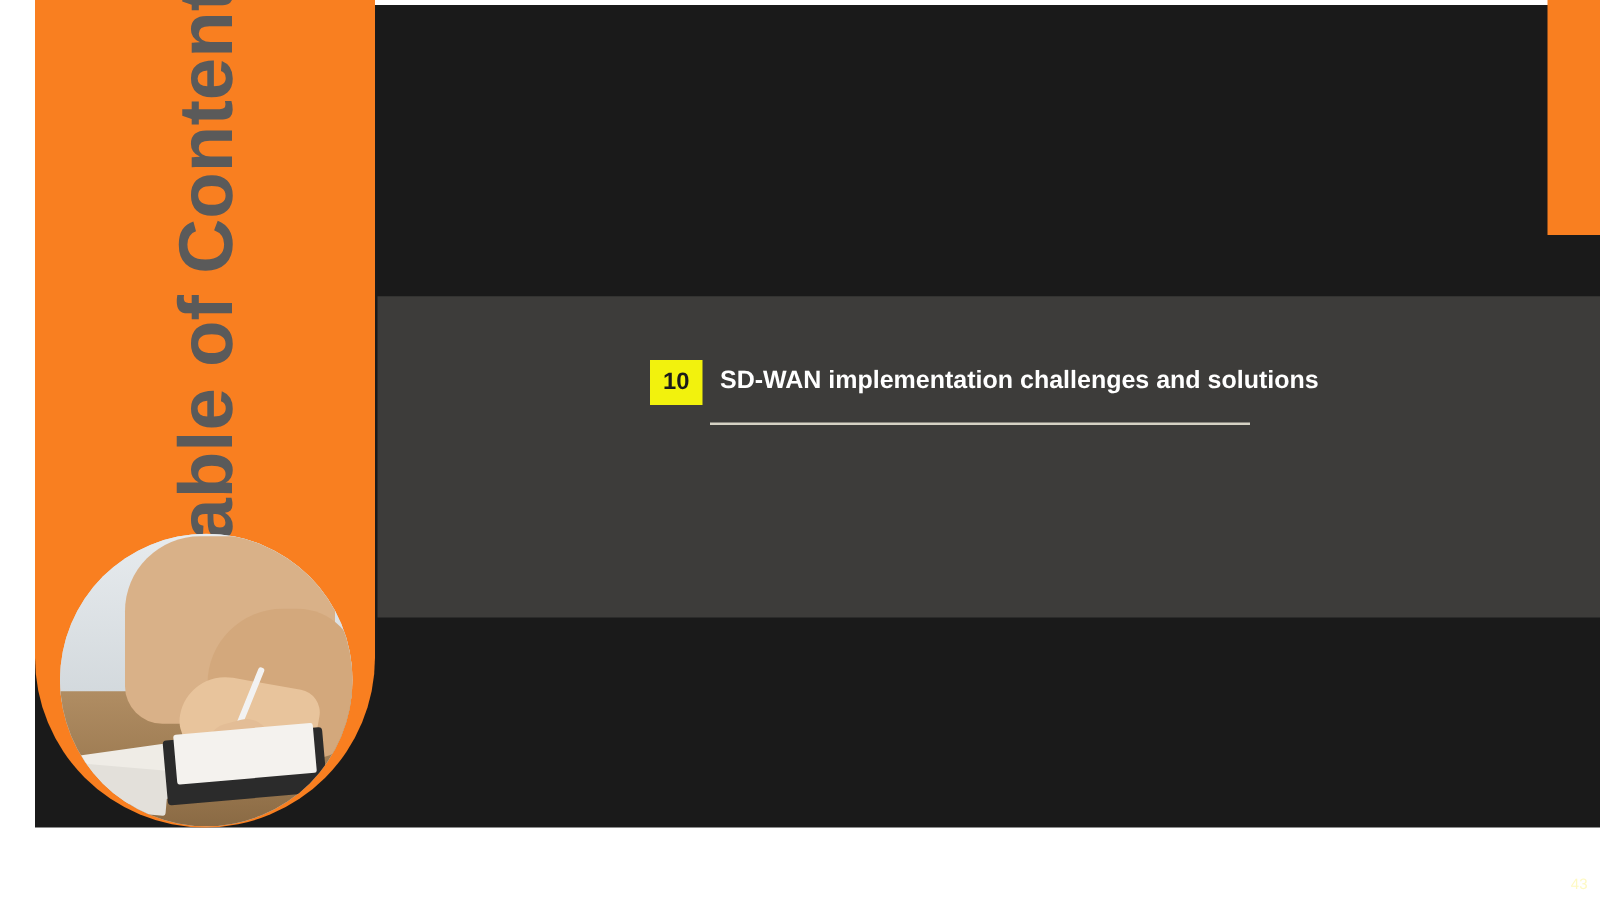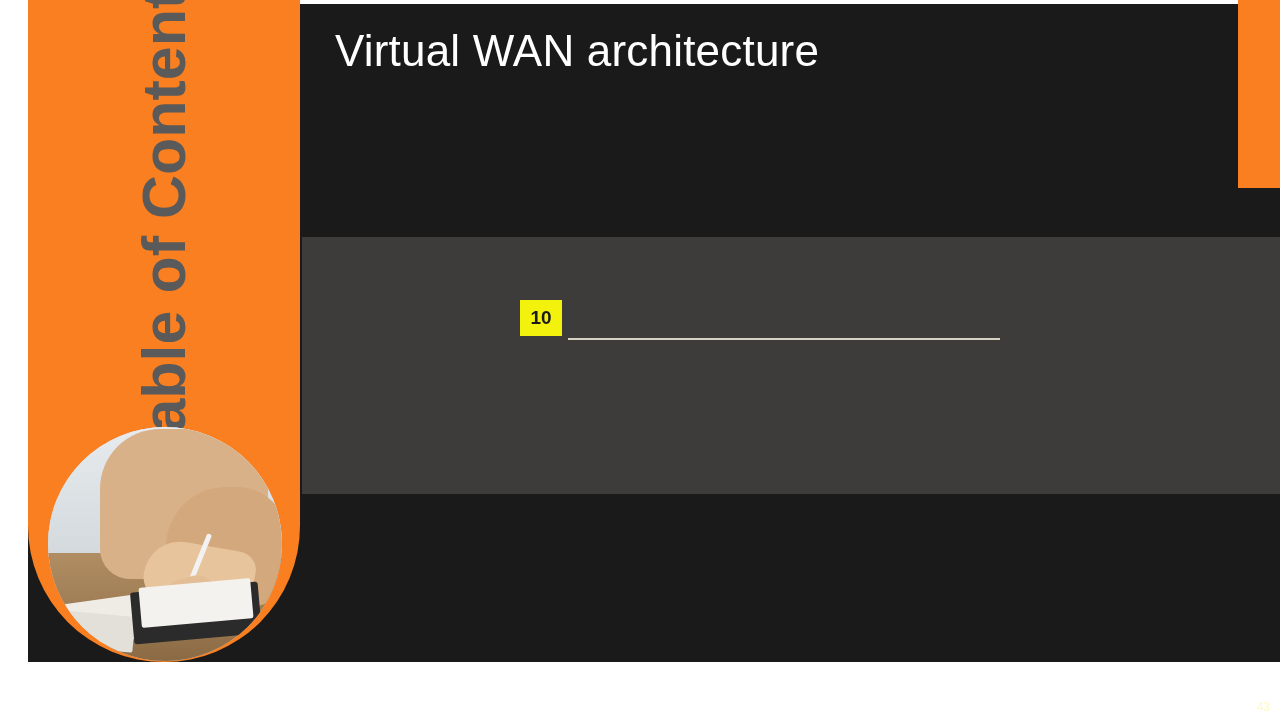--- a/index.html
+++ b/index.html
@@ -198,21 +198,21 @@
     position: absolute;
     left: 302px;
     top: 237px;
     width: 978px;
     height: 257px;
     background: #3d3c3a;
   }
   .toc-entry {
     position: absolute;
     left: 520px;
-    top: 300px;
+    top: 288px;
     display: flex;
     align-items: center;
   }
   .entry-num {
     width: 42px;
     height: 36px;
     background: #f2f20d;
     color: #1a1a1a;
     font-size: 19px;
     font-weight: bold;
@@ -271,24 +271,24 @@
     <div class="shoulder2"></div>
     <div class="arm"></div>
     <div class="pen"></div>
     <div class="hand"></div>
     <div class="papers"></div>
     <div class="papers2"></div>
     <div class="notebook"></div>
     <div class="page"></div>
   </div>
 
-  <div class="slide-title">Virtual WAN architecture</div>
 
   <div class="content-band"></div>
 
   <div class="toc-entry">
     <div class="entry-num">10</div>
+    <div class="entry-text">SD-WAN implementation challenges and solutions</div>
   </div>
   <div class="entry-underline"></div>
 
   <div class="page-num">43</div>
 
 </div>
 
 </body></html>

